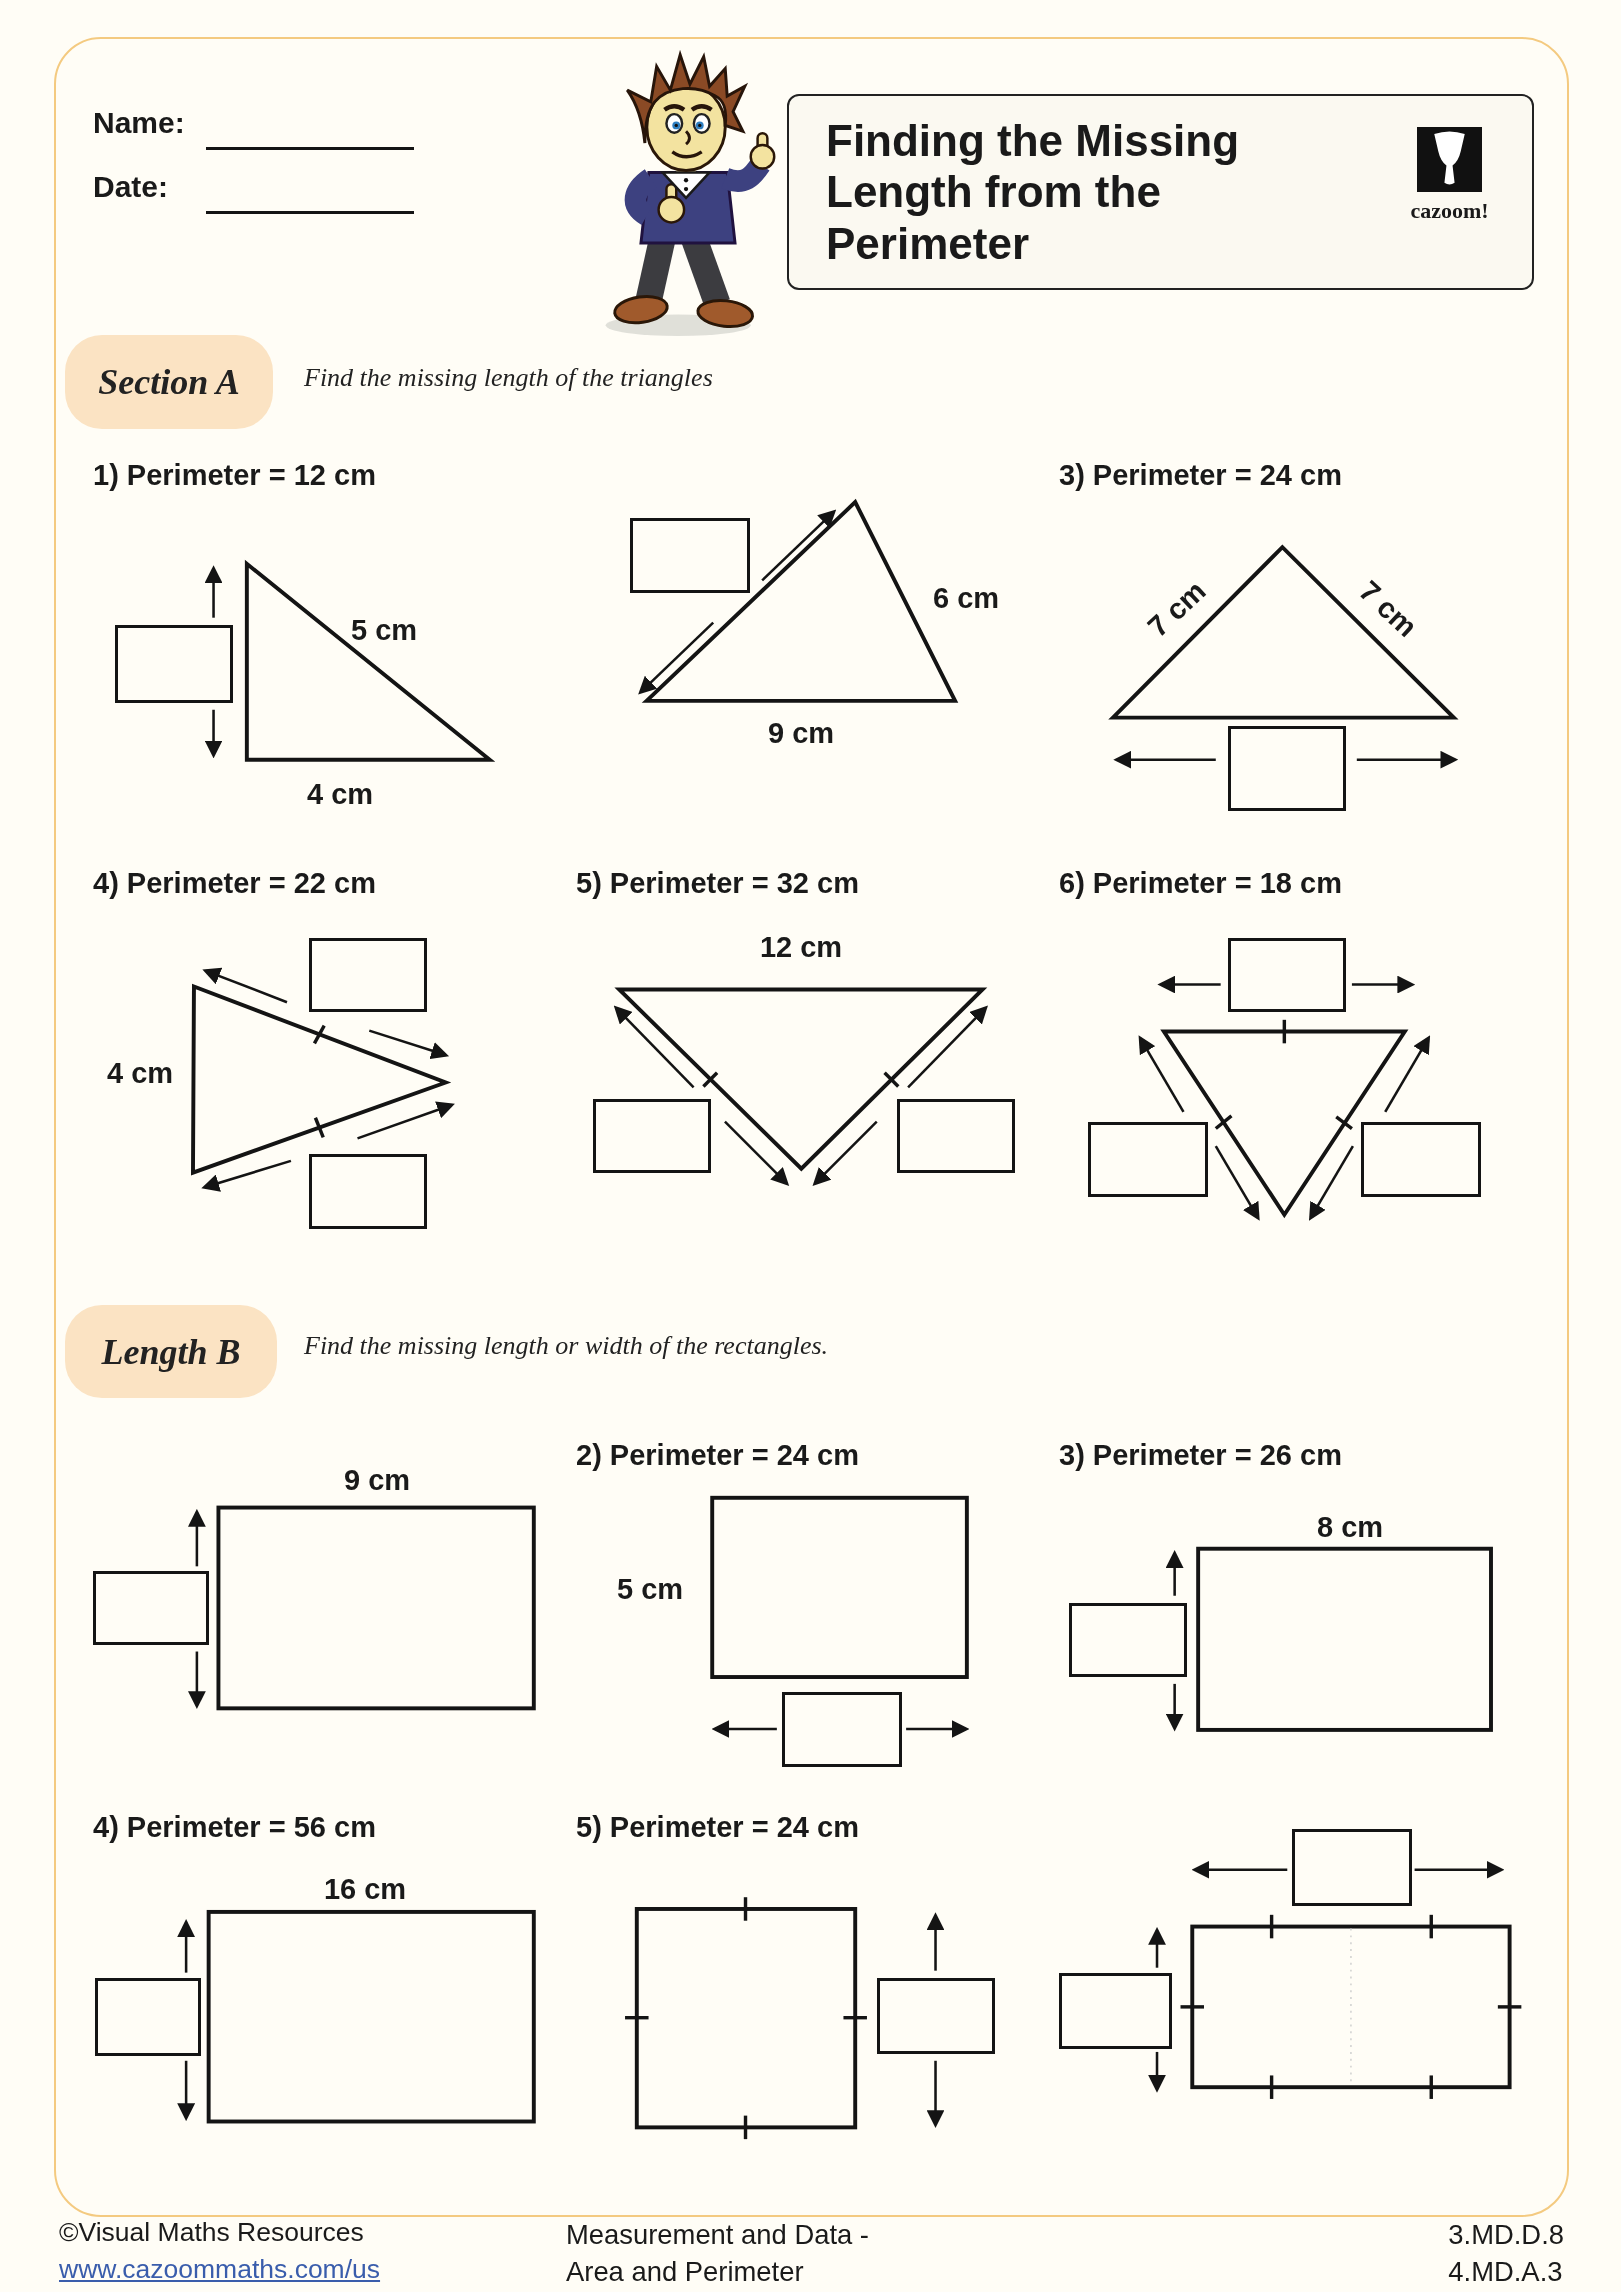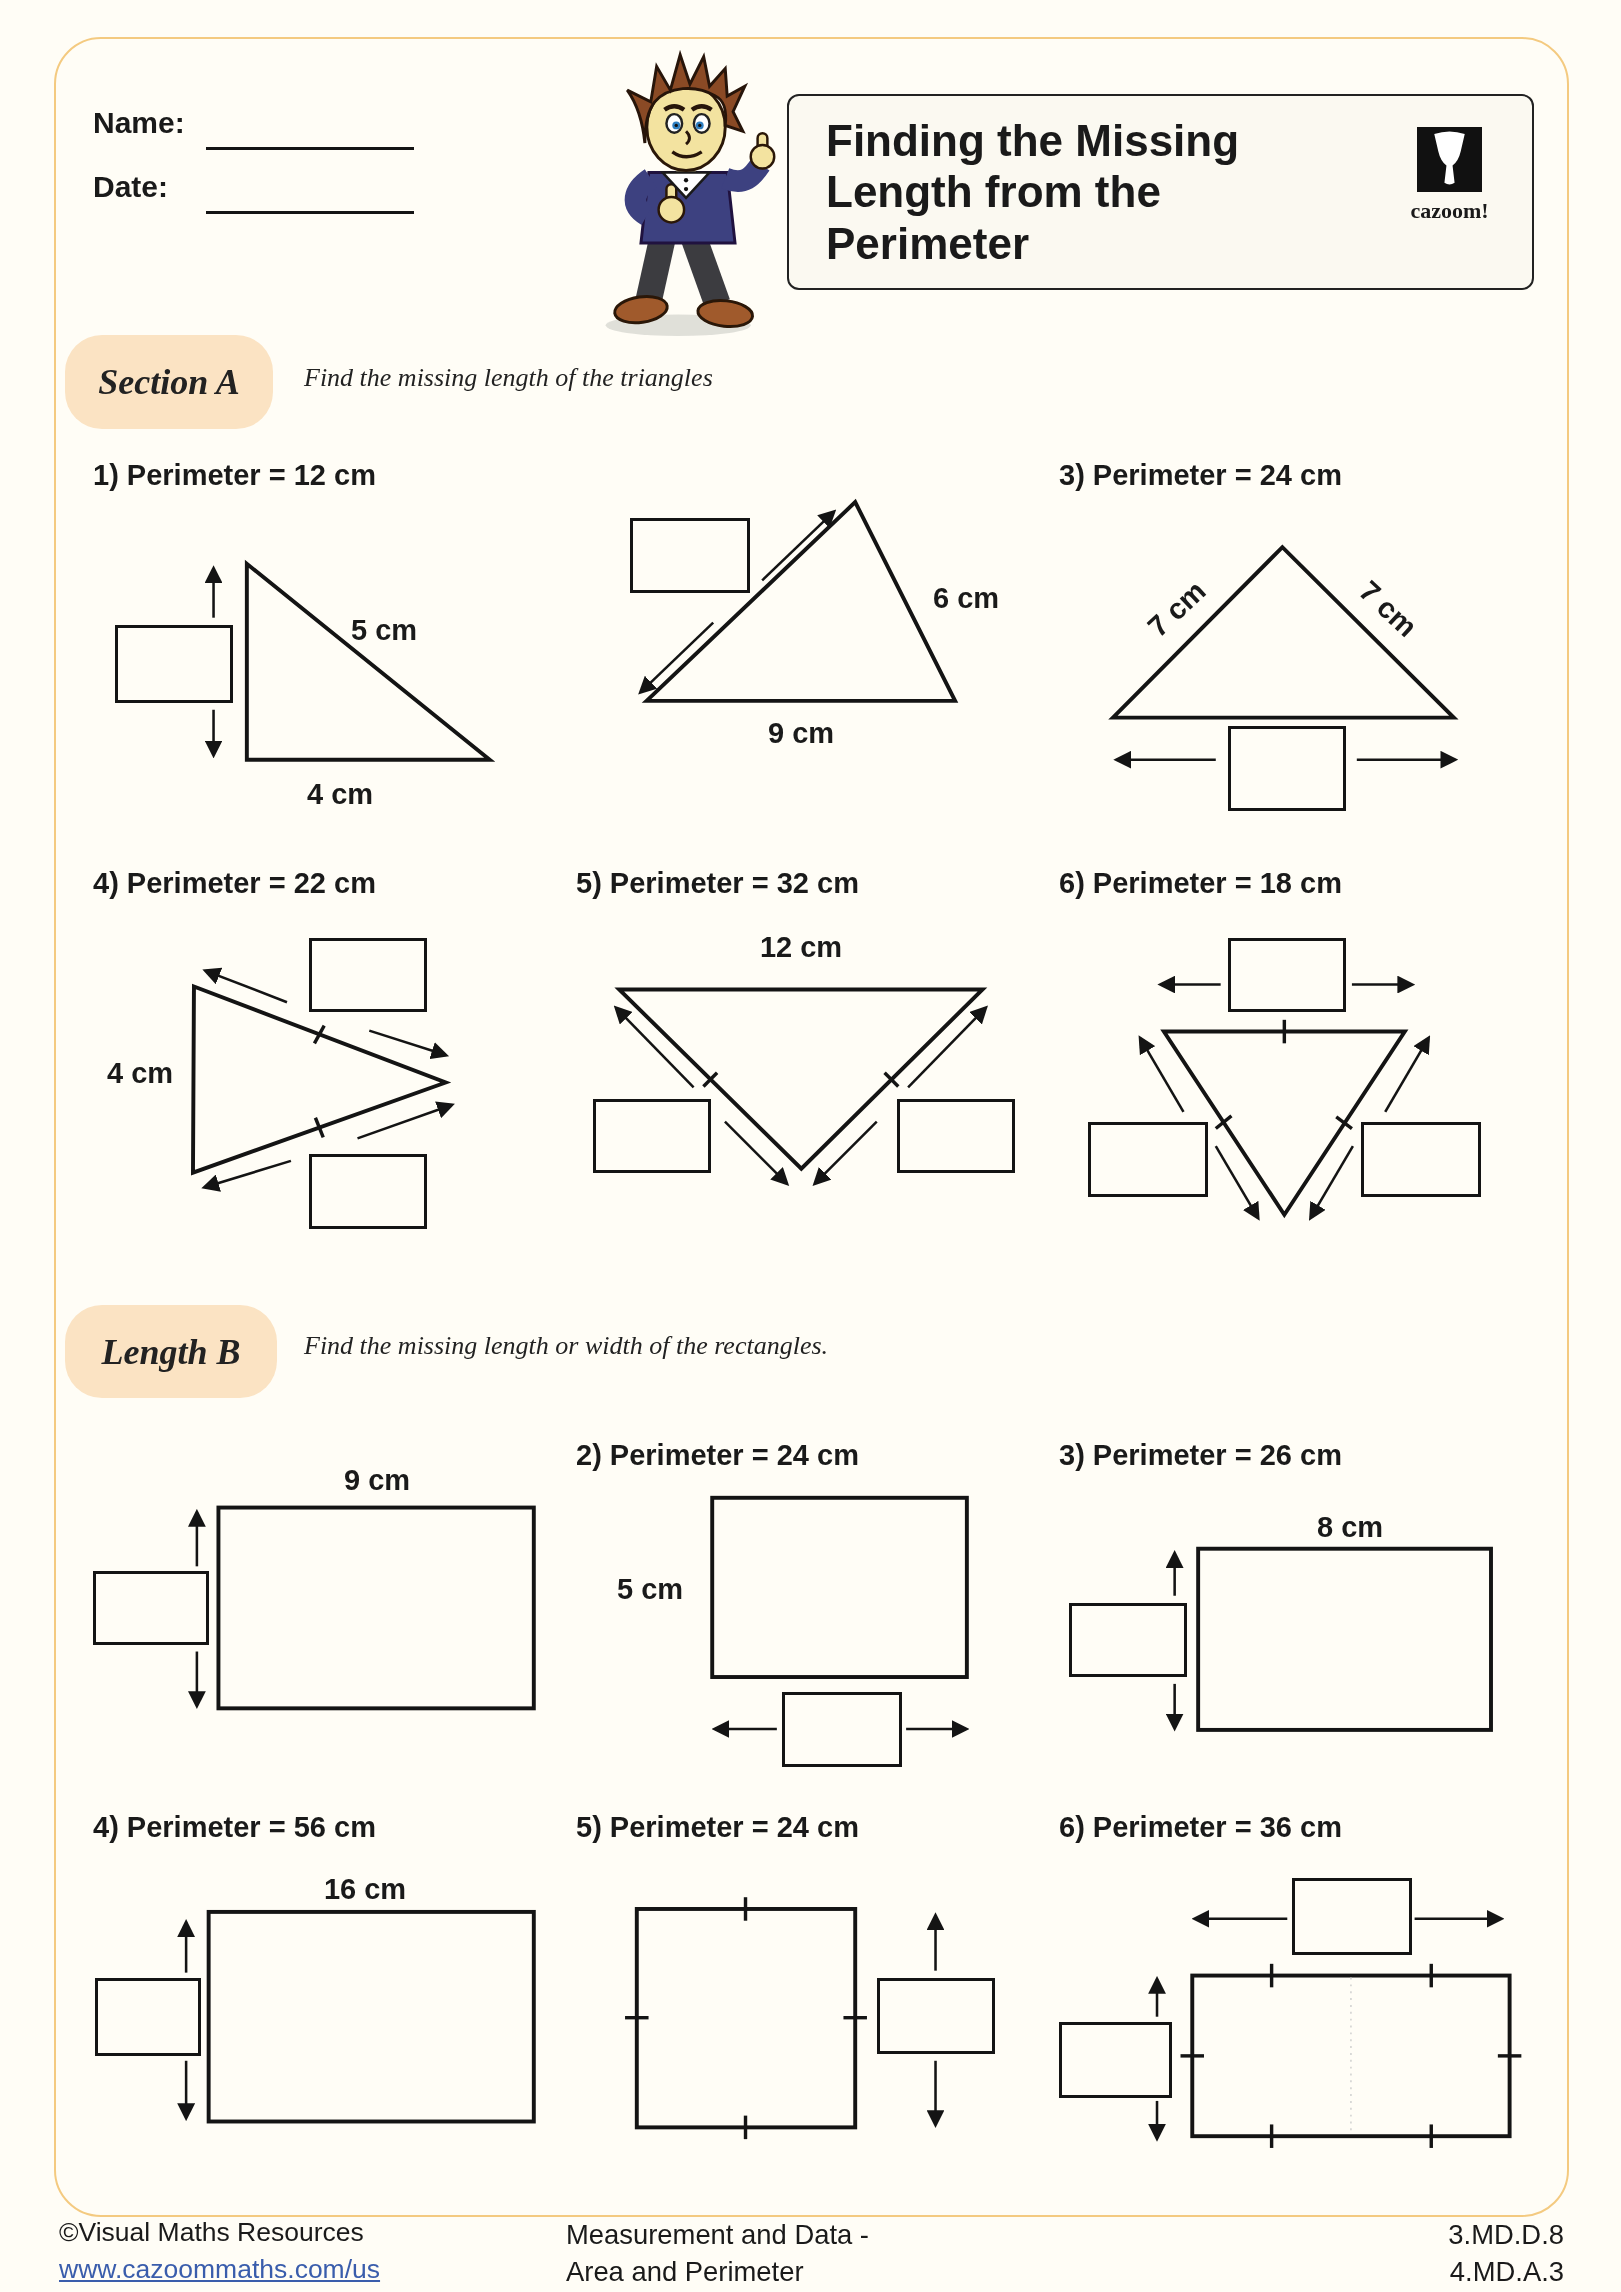--- a/index.html
+++ b/index.html
@@ -34,21 +34,21 @@
   .dim.rr{transform:translate(-50%,-50%) rotate(43deg)}
   .shape{fill:none;stroke:#141414;stroke-width:4;stroke-linejoin:miter}
   .arrow{stroke:#141414;stroke-width:2.6;fill:none}
   .tick{stroke:#141414;stroke-width:3.5}
   .dotted{stroke:#cfcfcf;stroke-width:1.5;stroke-dasharray:2 5}
 
   
   .foot-left{position:absolute;left:59px;top:2217px;font-size:26.5px}
   .foot-link{color:#3a5dac;text-decoration:underline;font-size:26.5px;display:inline-block;margin-top:5.9px}
   .foot-center{position:absolute;left:566px;top:2217px;width:490px;text-align:left;font-size:27.4px;line-height:1.35}
-  .foot-right{position:absolute;right:57px;top:2217px;text-align:right;font-size:27.4px;line-height:1.35}
+  .foot-right{position:absolute;right:57px;top:2217px;text-align:left;font-size:27.4px;line-height:1.35}
 </style>
 </head>
 <body>
 
 <svg width="0" height="0" style="position:absolute">
   <defs>
     <marker id="ah" viewBox="0 0 10 10" refX="8" refY="5" markerWidth="7" markerHeight="7" orient="auto">
       <path d="M0,0 L10,5 L0,10 z" fill="#141414"></path>
     </marker>
   </defs>
@@ -269,21 +269,20 @@
         <line class="tick" x1="50" y1="161" x2="74" y2="161"></line>
         <line class="tick" x1="273" y1="161" x2="297" y2="161"></line>
         <line class="arrow" x1="367" y1="113" x2="367" y2="57" marker-end="url(#ah)"></line>
         <line class="arrow" x1="367" y1="205" x2="367" y2="270" marker-end="url(#ah)"></line>
       </svg>
       <div class="ansbox" style="left:301px;top:118px;width:118px;height:76px"></div>
     </div>
   </div>
 
   <div class="problem" style="left:1059px;top:1811px">
-    <div class="ptitle">6) Perimeter = 36 cm</div>
     <div class="fig">
       <svg width="483" height="333" viewBox="0 0 493 340">
         <rect class="shape" x="136" y="118" width="324" height="164"></rect>
         <line class="dotted" x1="298" y1="120" x2="298" y2="280"></line>
         <line class="tick" x1="217" y1="106" x2="217" y2="130"></line>
         <line class="tick" x1="380" y1="106" x2="380" y2="130"></line>
         <line class="tick" x1="217" y1="270" x2="217" y2="294"></line>
         <line class="tick" x1="380" y1="270" x2="380" y2="294"></line>
         <line class="tick" x1="124" y1="200" x2="148" y2="200"></line>
         <line class="tick" x1="448" y1="200" x2="472" y2="200"></line>

